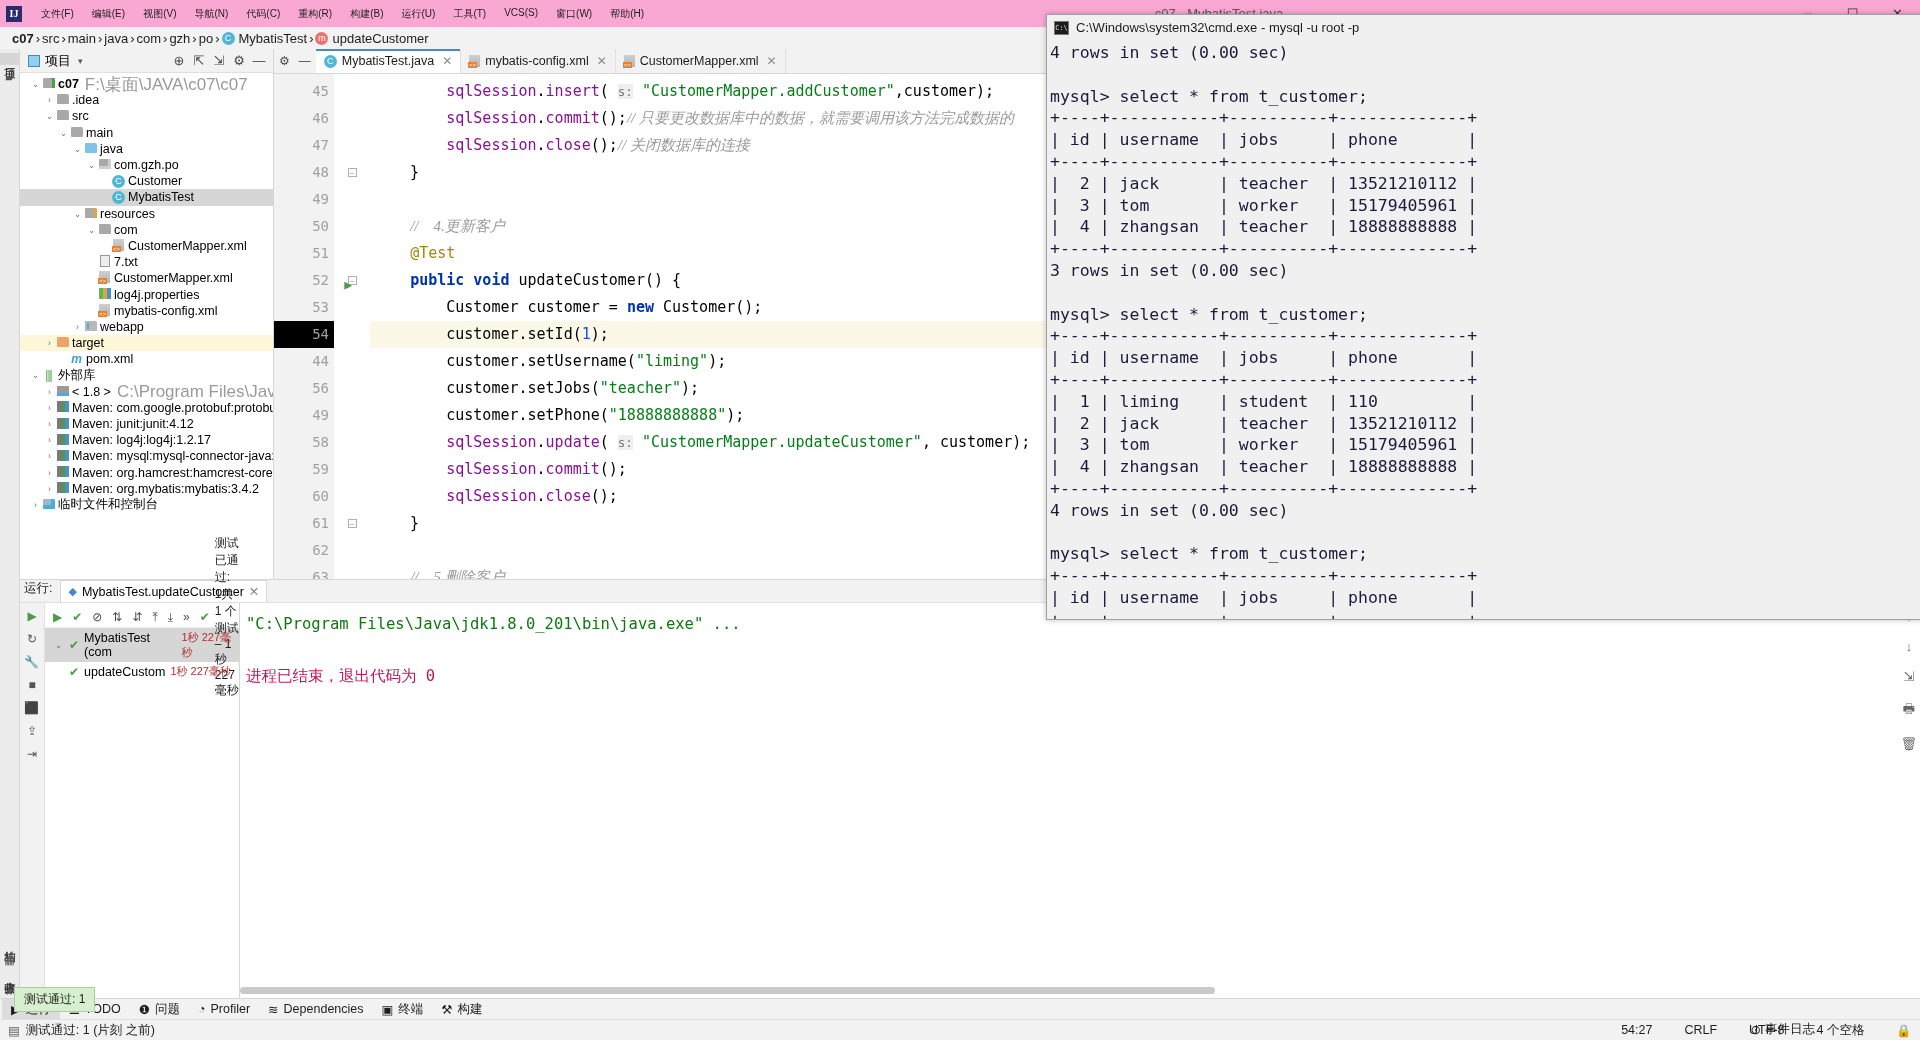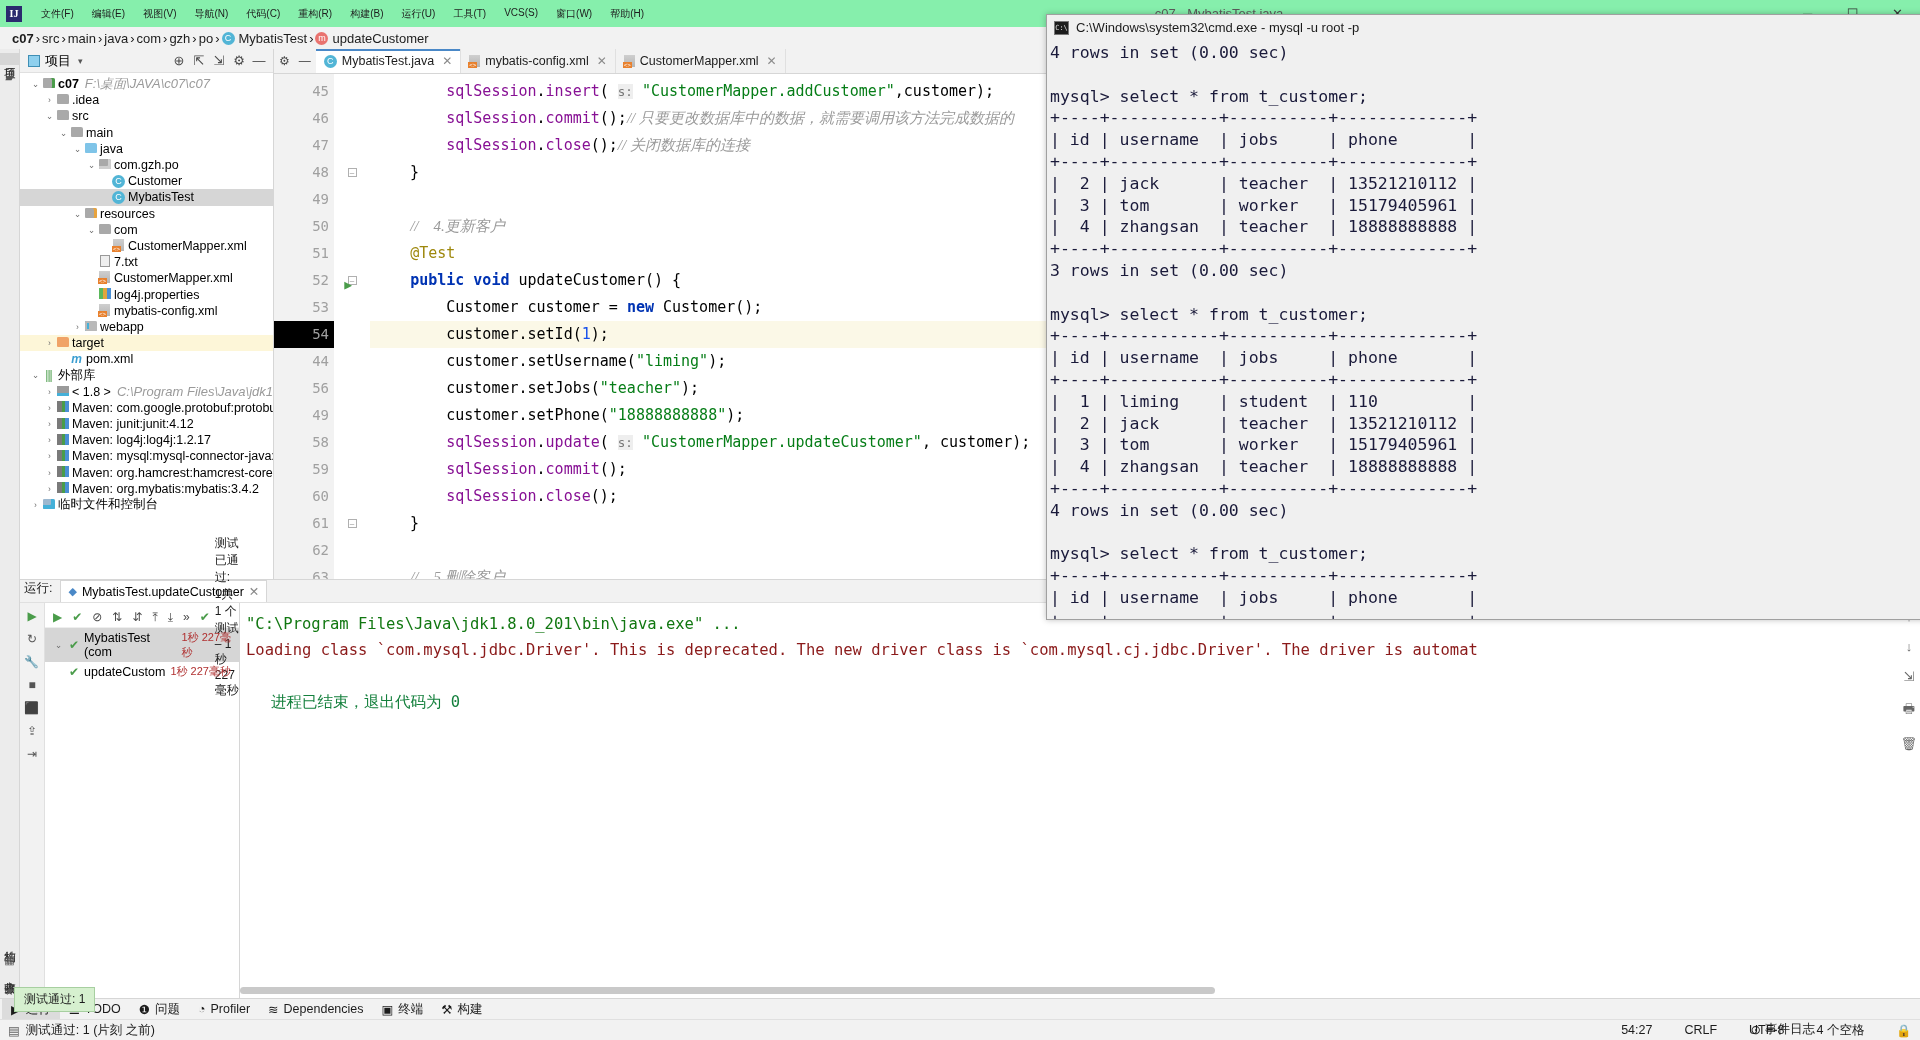--- a/index.html
+++ b/index.html
@@ -6,21 +6,21 @@
   html, body { margin:0; padding:0; }
   body {
     width:1920px; height:1040px;
     font-family:"Liberation Sans", sans-serif;
     font-size:13px; color:#000; background:#f2f2f2;
     overflow:hidden; position:relative;
   }
   .ide { position:absolute; inset:0; background:#f2f2f2; display:flex; flex-direction:column; }
 
   
-  .menubar { height:27px; display:flex; align-items:center; background:#86efac; padding-left:6px; }
+  .menubar { height:27px; display:flex; align-items:center; background:#f9a8d4; padding-left:6px; }
   .logo { width:16px; height:16px; background:#2a2a6e; color:#fff; font-size:10px;
           display:flex; align-items:center; justify-content:center; margin-right:10px;
           font-family:"Liberation Serif", serif; font-weight:bold; }
   .menu-item { padding:2px 9px; font-size:10px; color:#1c1c1c; white-space:nowrap; }
   .win-title { flex:1; text-align:center; color:#5a5a5a; font-size:13px; }
   .win-ctrls { display:flex; align-items:center; gap:0; }
   .win-btn { width:45px; height:27px; display:flex; align-items:center; justify-content:center;
              color:#333; font-size:13px; }
 
   
@@ -55,21 +55,21 @@
   .proj-head .caret { margin-left:7px; color:#555; font-size:9px; }
   .proj-head .spacer { flex:1; }
   .proj-head .hicon { width:20px; text-align:center; color:#4a4a4a; font-size:13px; }
   .tree { flex:1; overflow:hidden; padding-top:3px; font-size:12.5px; }
   .row { height:16.2px; display:flex; align-items:center; white-space:nowrap; padding-right:4px; }
   .row.sel { background:#d6d6d6; }
   .row.hl { background:#fdf6d8; }
   .arrow { width:11px; text-align:center; color:#6b6b6b; font-size:8.5px; flex:none; }
   .fico { width:15px; text-align:center; flex:none; font-size:11px; }
   .lbl { margin-left:2px; }
-  .dim { color:#9a9a9a; margin-left:6px; font-size:13px;font-style:italic; }
+  .dim { color:#9a9a9a; margin-left:6px; font-size:17px; }
   .fld { display:inline-block; width:12px; height:10px; background:#a9a9a9; border-radius:1px 2px 1px 1px; }
   .fld.blue { background:#7fc4e8; }
   .fld.orange { background:#f0a367; }
   .fld.res { background:#a9a9a9; box-shadow:inset -3px 0 0 #e8a33d; }
   .xmlico { display:inline-block; width:11px; height:12px; background:linear-gradient(#cfcfcf,#b5b5b5);
             position:relative; }
   .xmlico:after { content:"<>"; position:absolute; left:-1px; bottom:-1px; font-size:6px;
             background:#e8812e; color:#fff; padding:0 1px; line-height:6px; }
   .txtico { display:inline-block; width:10px; height:12px; background:#eee; border:1px solid #999; }
   .propico { display:inline-block; width:12px; height:11px;
@@ -131,21 +131,21 @@
   .status-line { font-size:12px; color:#1c1c1c; display:flex; align-items:center; gap:5px; }
   .trow { display:flex; align-items:center; gap:5px; font-size:12.5px; padding:2px 0 2px 6px; }
   .trow.sel { background:#d6d6d6; }
   .ms { color:#b03030; font-size:11px; }
   .chk { color:#4a9c4a; font-size:12px; }
   .console { flex:1; padding:8px 0 0 6px; font-family:"DejaVu Sans Mono", monospace;
              font-size:15.5px; overflow:hidden; position:relative; }
   .cns-line { line-height:26px; white-space:pre; }
   .cns-green { color:#117711; }
   .cns-red { color:#8b1a1a; }
-  .cns-blue { color:#15803d;margin-left:25px; }
+  .cns-blue { color:#be185d; }
   .rscroll { position:absolute; left:0; bottom:4px; height:7px; background:#c9c9c9; border-radius:4px; }
   .right-gut { width:22px; background:#fff; display:flex; flex-direction:column;
                align-items:center; gap:15px; padding-top:6px; color:#666; font-size:13px; }
 
   .tooltip { position:absolute; left:14px; bottom:28px; background:#d6f0cf; border:1px solid #a7cfa0;
              color:#1c1c1c; font-size:12px; padding:3px 9px; z-index:30; }
 
   
   .toolbar-bot { height:21px; display:flex; align-items:center; gap:0; background:#f2f2f2;
                  border-top:1px solid #d6d6d6; padding-left:2px; font-size:12.5px; }
@@ -531,21 +531,20 @@
                   <span class="chk">✔</span>
                   <span>updateCustom</span>
                   <span class="ms">1秒 227毫秒</span>
                 </div>
               </div>
           </div>
 
           <div class="console">
             <div id="console-lines">
                 <div class="cns-line cns-green">"C:\Program Files\Java\jdk1.8.0_201\bin\java.exe" ...</div>
-                <div class="cns-line cns-red">Loading class `com.mysql.jdbc.Driver'. This is deprecated. The new driver class is `com.mysql.cj.jdbc.Driver'. The driver is automat</div>
                 <div class="cns-line"> </div>
                 <div class="cns-line cns-blue">进程已结束，退出代码为 0</div>
               </div>
             <div class="rscroll" style="width:975px;"></div>
           </div>
 
           <div class="right-gut">
             <span>↑</span>
             <span>↓</span>
             <span>⇲</span>

